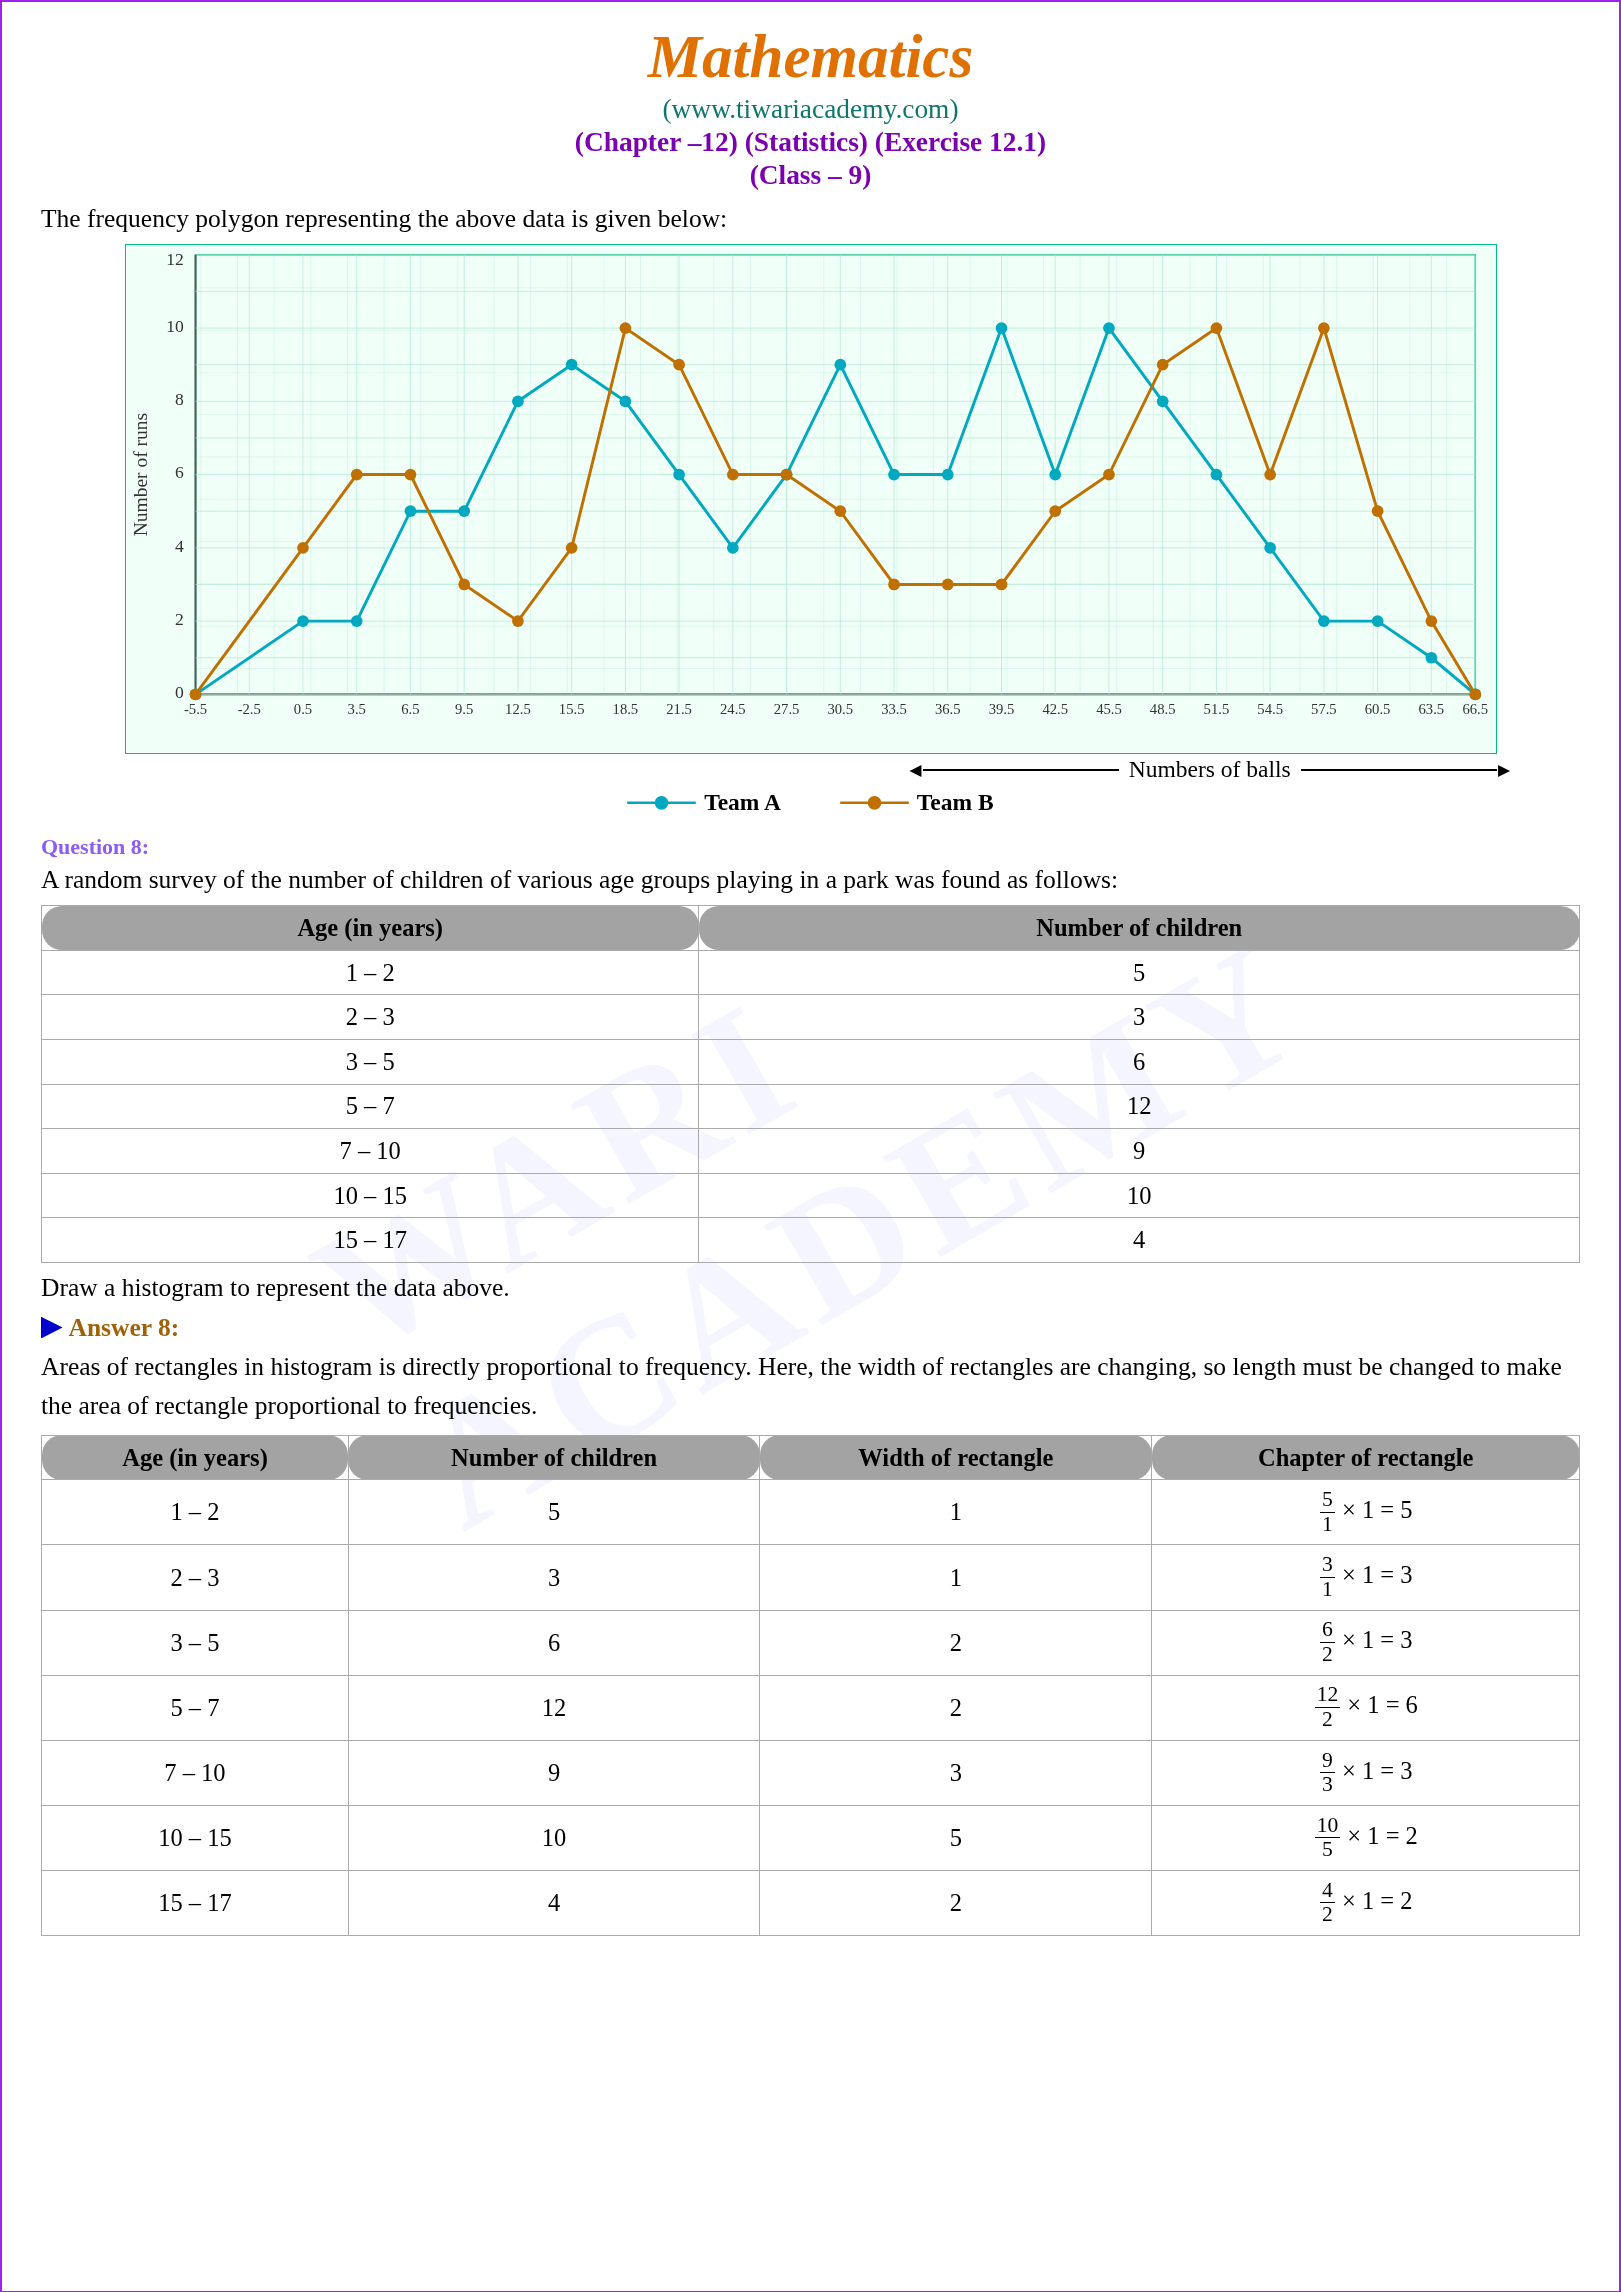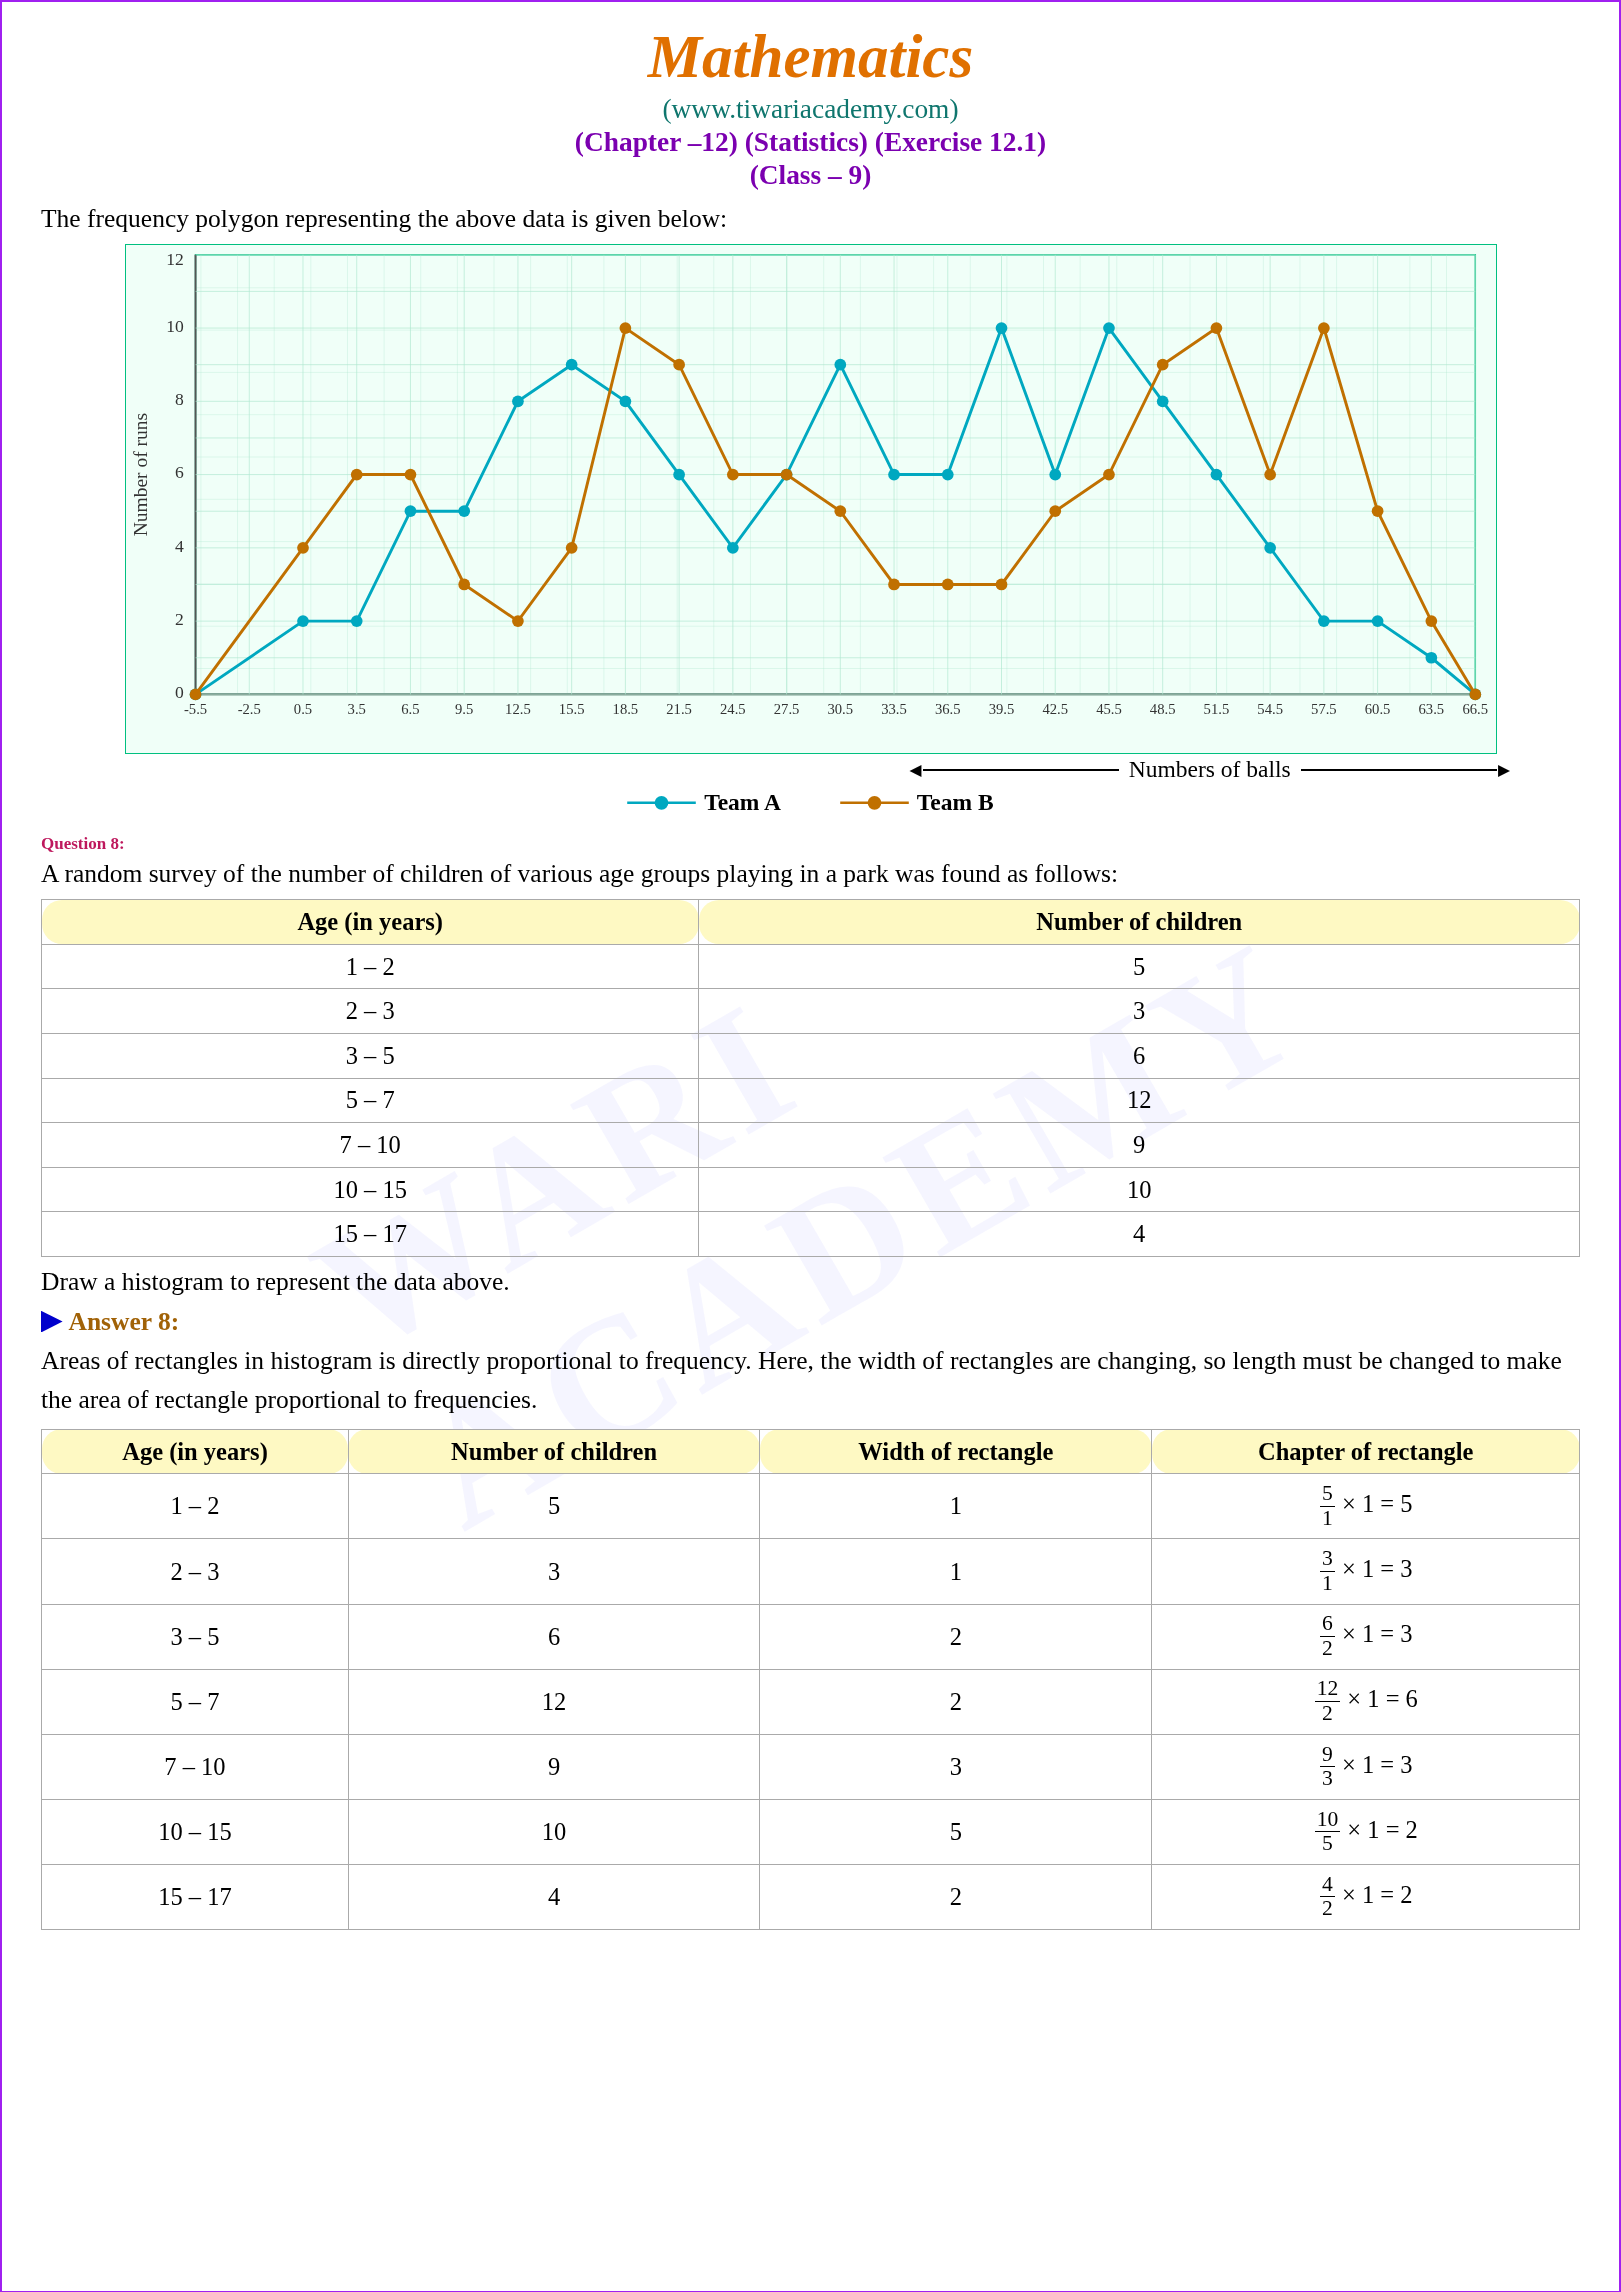--- a/index.html
+++ b/index.html
@@ -106,23 +106,23 @@
     .x-axis-label .arrow-line::after {
       content: '▶';
       position: absolute;
       right: -13.7px;
       top: -8.8px;
       font-size: 15.7px;
     }
 
     
     .question-label {
-      font-size: 17px;
-      font-weight: bold;
-      color: #be185d;
+      font-size: 22px;
+      font-weight: bold;
+      color: #8b5cf6;
       margin-top: 17.6px;
       margin-bottom: 5.9px;
     }
     .question-text {
       font-size: 25.5px;
       margin-bottom: 9.8px;
     }
 
     
     .data-table {
@@ -130,21 +130,21 @@
       border-collapse: collapse;
       margin-bottom: 9.8px;
       font-size: 24.5px;
     }
     .data-table th, .data-table td {
       border: 1px solid #aaa;
       padding: 7.8px 15.7px;
       text-align: center;
     }
     .data-table th {
-      background: #fef9c3;
+      background: #a3a3a3;
       font-weight: bold;
       border-radius: 20px;
     }
     .data-table td:first-child {
       text-align: center;
     }
 
     .answer-label {
       font-size: 25.5px;
       font-weight: bold;

